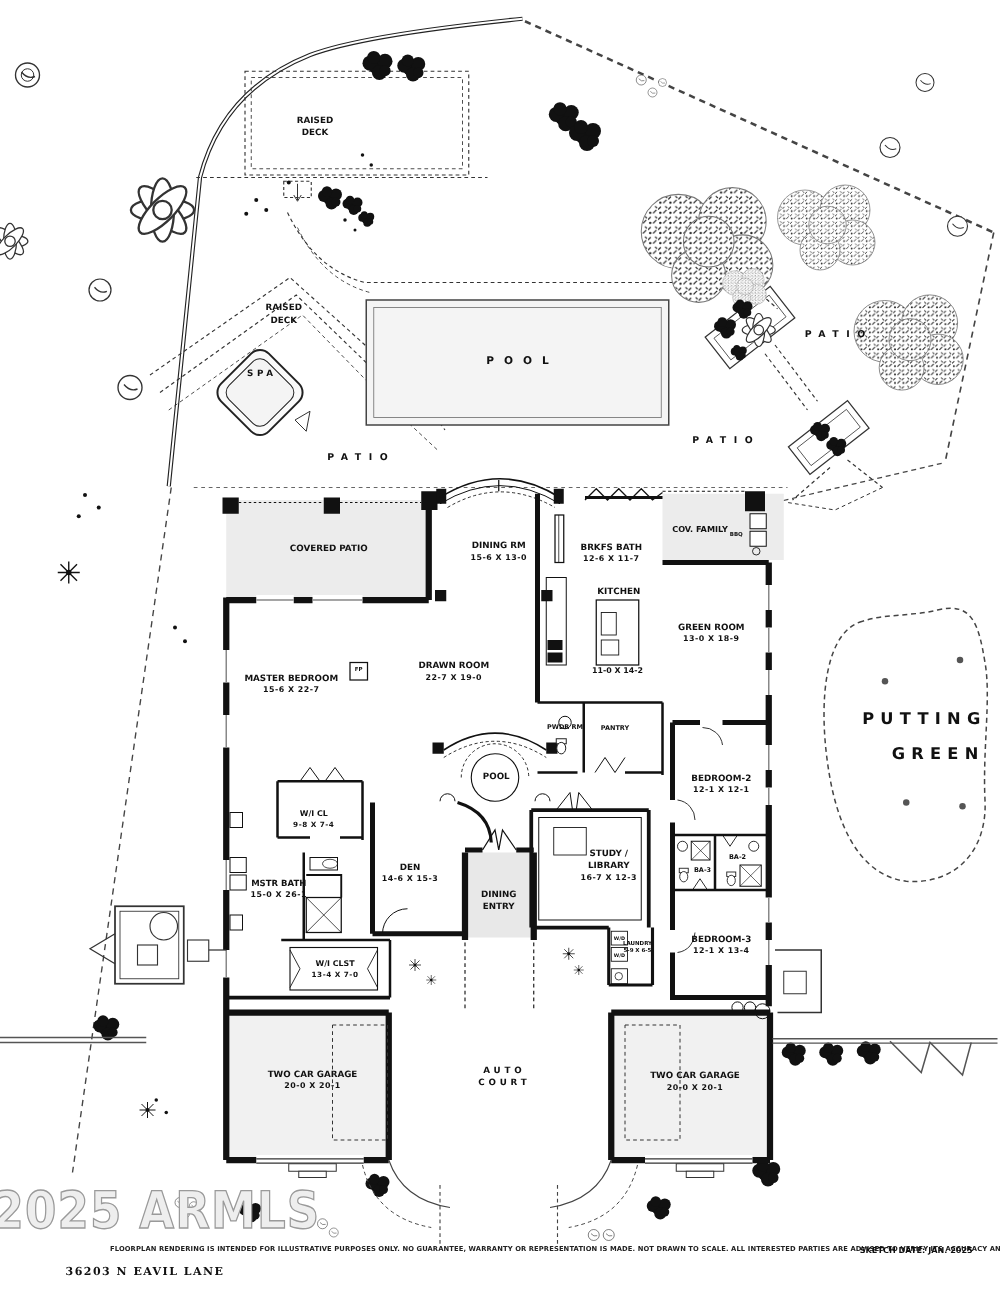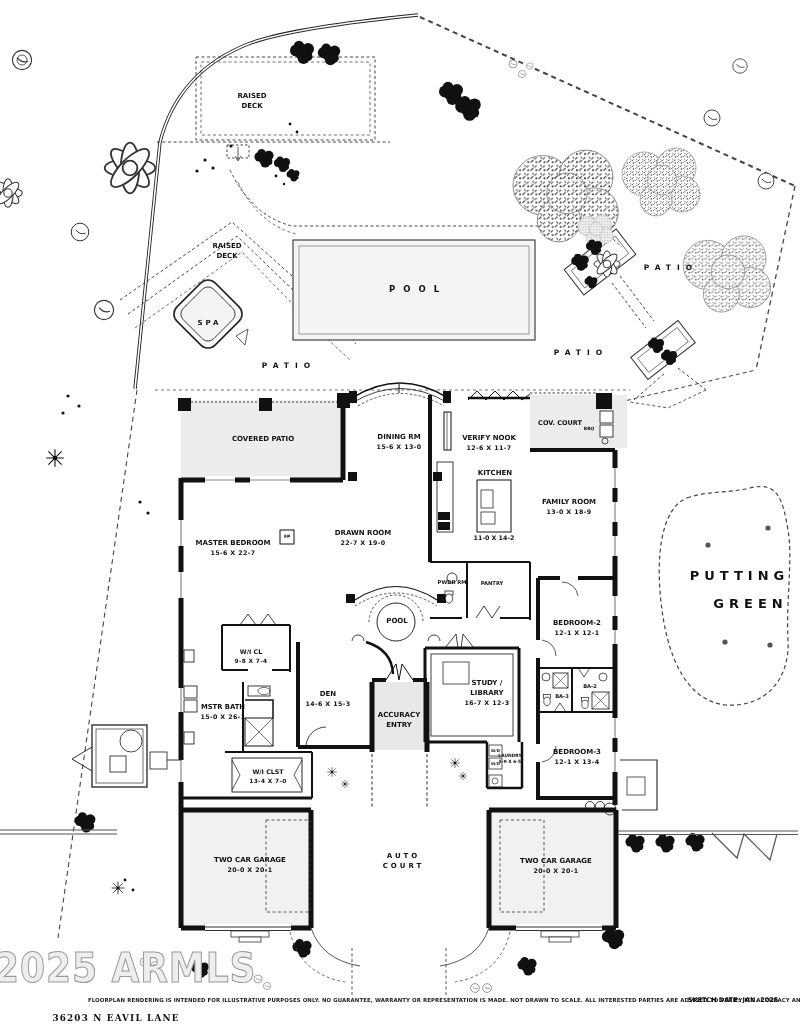--- a/index.html
+++ b/index.html
@@ -411,41 +411,41 @@
 </svg>
 
 <div class="lbl" style="left:252px;top:102px">
   <div>RAISED</div>
     <div>DECK</div>
 </div>
 <div class="lbl" style="left:227px;top:252px">
   <div>RAISED</div>
     <div>DECK</div>
 </div>
-<div class="lbl ls3" style="left:208px;top:324px">SPA</div>
+<div class="lbl ls3" style="left:208px;top:300px">SPA</div>
 <div class="lbl ls8" style="left:414px;top:290px">POOL</div>
 <div class="lbl ls6" style="left:286px;top:366px">PATIO</div>
 <div class="lbl ls6" style="left:578px;top:353px">PATIO</div>
 <div class="lbl ls6" style="left:668px;top:268px">PATIO</div>
 <div class="lbl" style="left:263px;top:440px">COVERED PATIO</div>
 
 <div class="lbl" style="left:399px;top:442px">
   <div>DINING RM</div>
     <div class="dim">15-6 X 13-0</div>
 </div>
 <div class="lbl" style="left:489px;top:443px">
-  <div>VERIFY NOOK</div>
+  <div>BRKFS BATH</div>
     <div class="dim">12-6 X 11-7</div>
 </div>
-<div class="lbl" style="left:560px;top:424px;font-size:6.5px">COV. COURT</div>
+<div class="lbl" style="left:560px;top:424px;font-size:6.5px">COV. FAMILY</div>
 <div class="lbl t45" style="left:589px;top:429px">BBQ</div>
 <div class="lbl" style="left:495px;top:474px">KITCHEN</div>
 <div class="lbl dim" style="left:494px;top:538px;font-size:6.3px">11-0 X 14-2</div>
 <div class="lbl" style="left:569px;top:507px">
-  <div>FAMILY ROOM</div>
+  <div>GREEN ROOM</div>
     <div class="dim">13-0 X 18-9</div>
 </div>
 <div class="lbl" style="left:363px;top:538px">
   <div>DRAWN ROOM</div>
     <div class="dim">22-7 X 19-0</div>
 </div>
 <div class="lbl" style="left:233px;top:548px">
   <div>MASTER BEDROOM</div>
     <div class="dim">15-6 X 22-7</div>
 </div>
@@ -478,21 +478,21 @@
 </div>
 <div class="lbl" style="left:223px;top:712px;font-size:6.8px">
   <div>MSTR BATH</div>
     <div class="dim">15-0 X 26-1</div>
 </div>
 <div class="lbl" style="left:268px;top:776px;font-size:6.3px">
   <div>W/I CLST</div>
     <div class="dim" style="font-size:5.8px">13-4 X 7-0</div>
 </div>
 <div class="lbl" style="left:399px;top:721px">
-  <div>ACCURACY</div>
+  <div>DINING</div>
     <div>ENTRY</div>
 </div>
 <div class="lbl t45" style="left:510px;top:759px">
   <div>LAUNDRY</div>
     <div>5-9 X 6-5</div>
 </div>
 <div class="lbl t4" style="left:495.5px;top:750.5px">W/D</div>
 <div class="lbl t4" style="left:495.5px;top:763.5px">W/D</div>
 <div class="lbl" style="left:250px;top:865px">
   <div>TWO CAR GARAGE</div>

